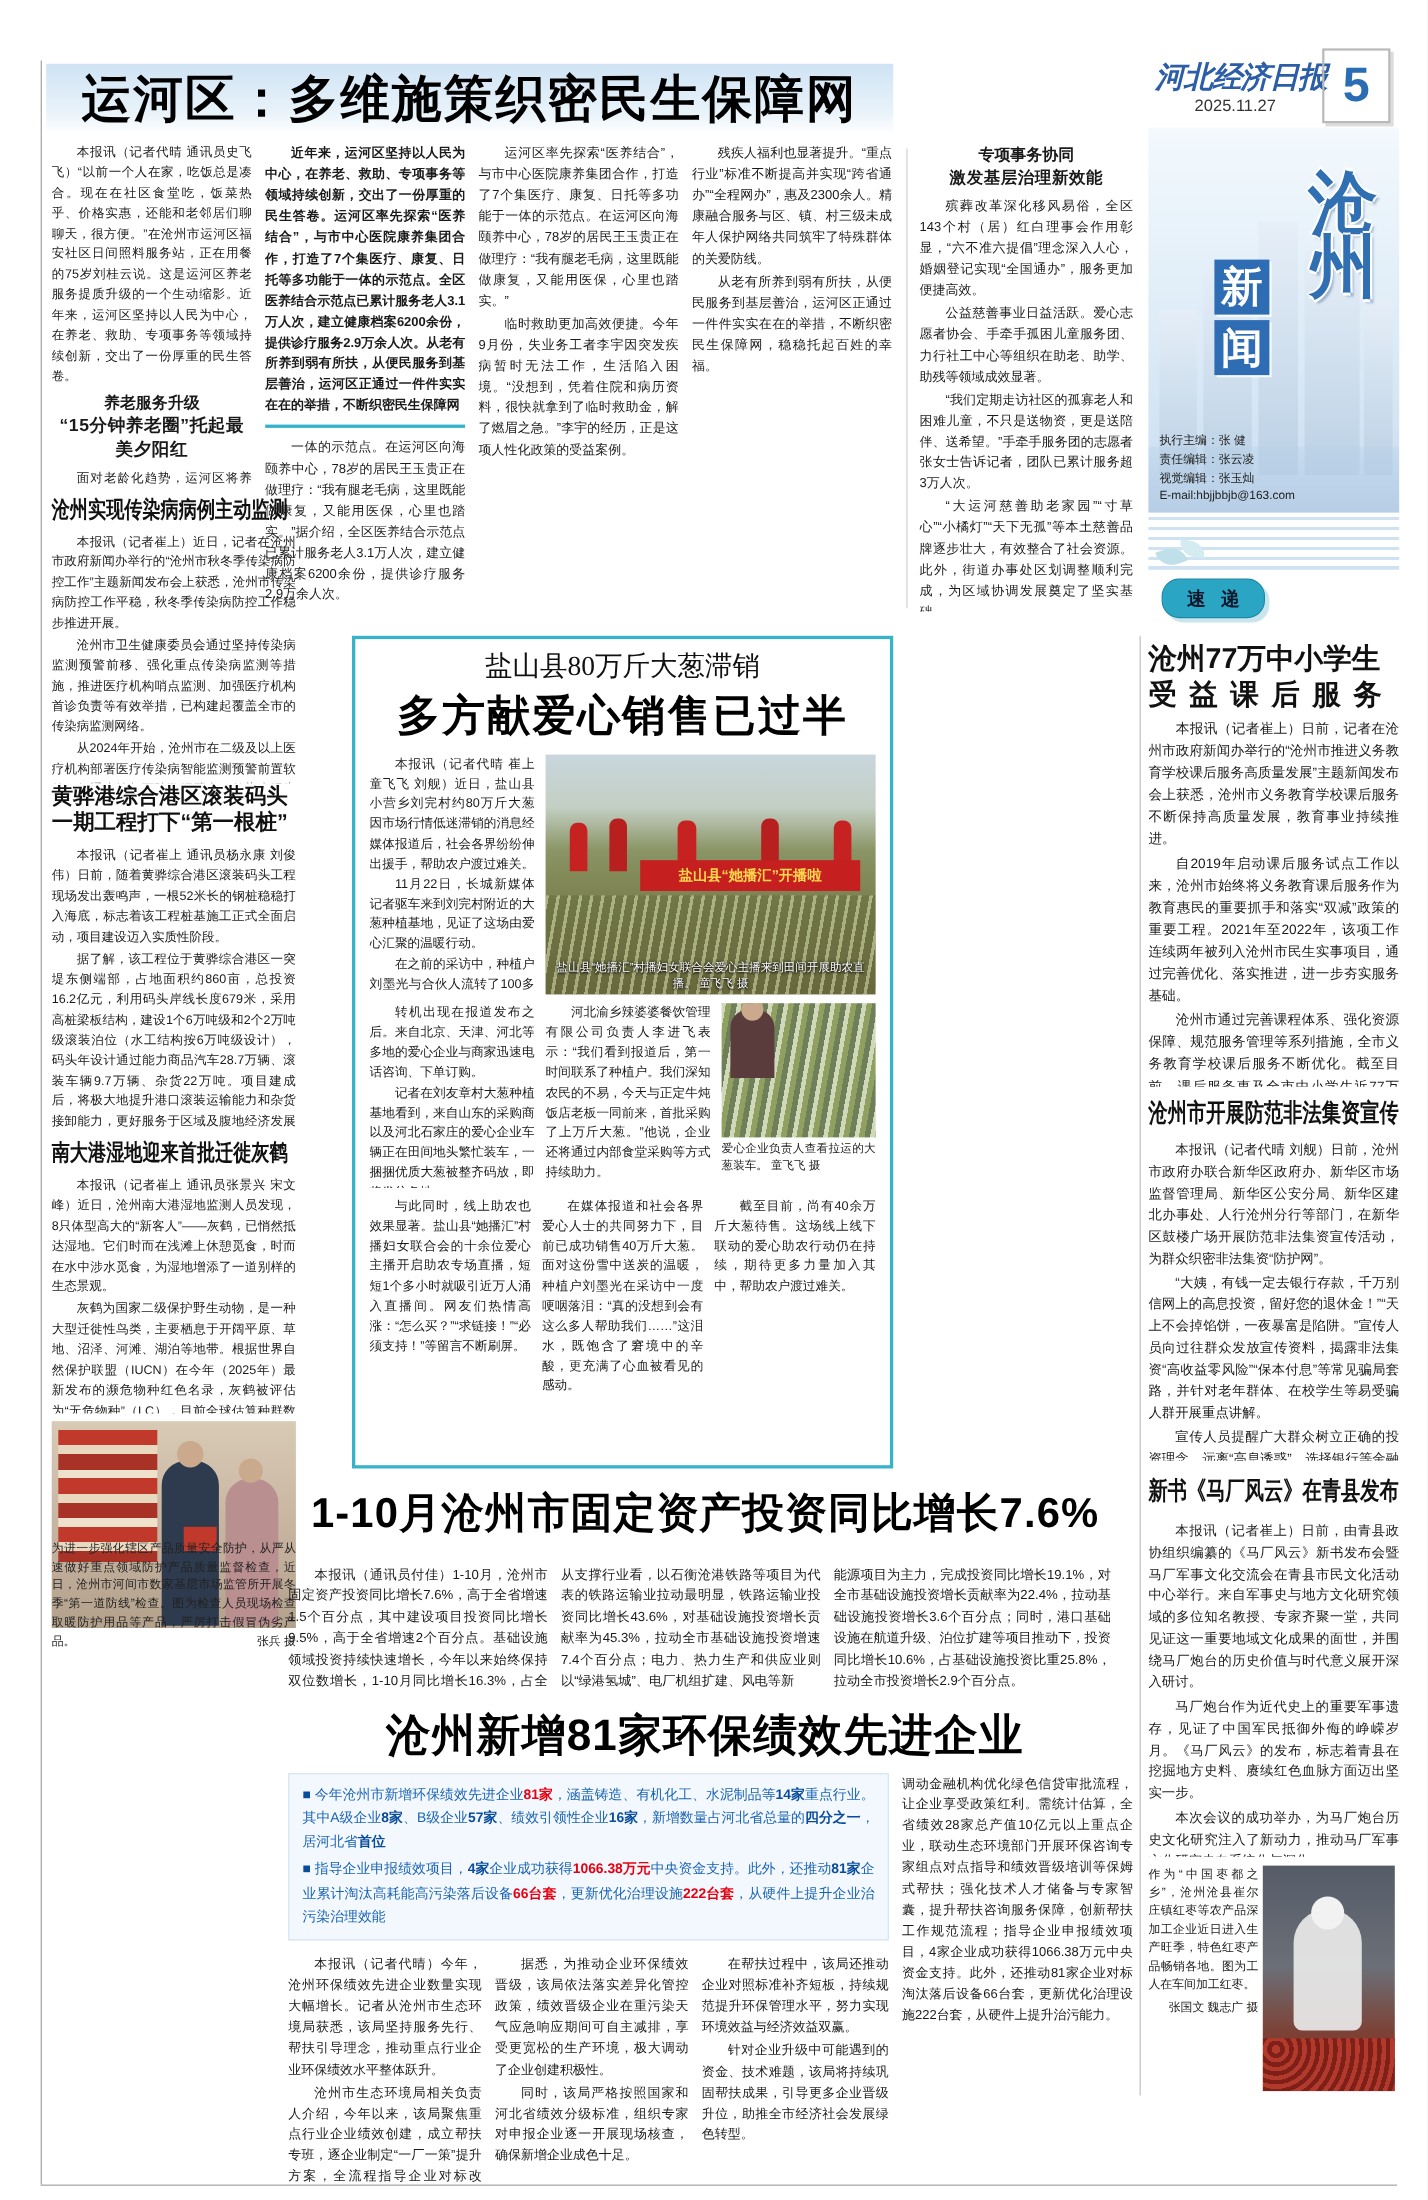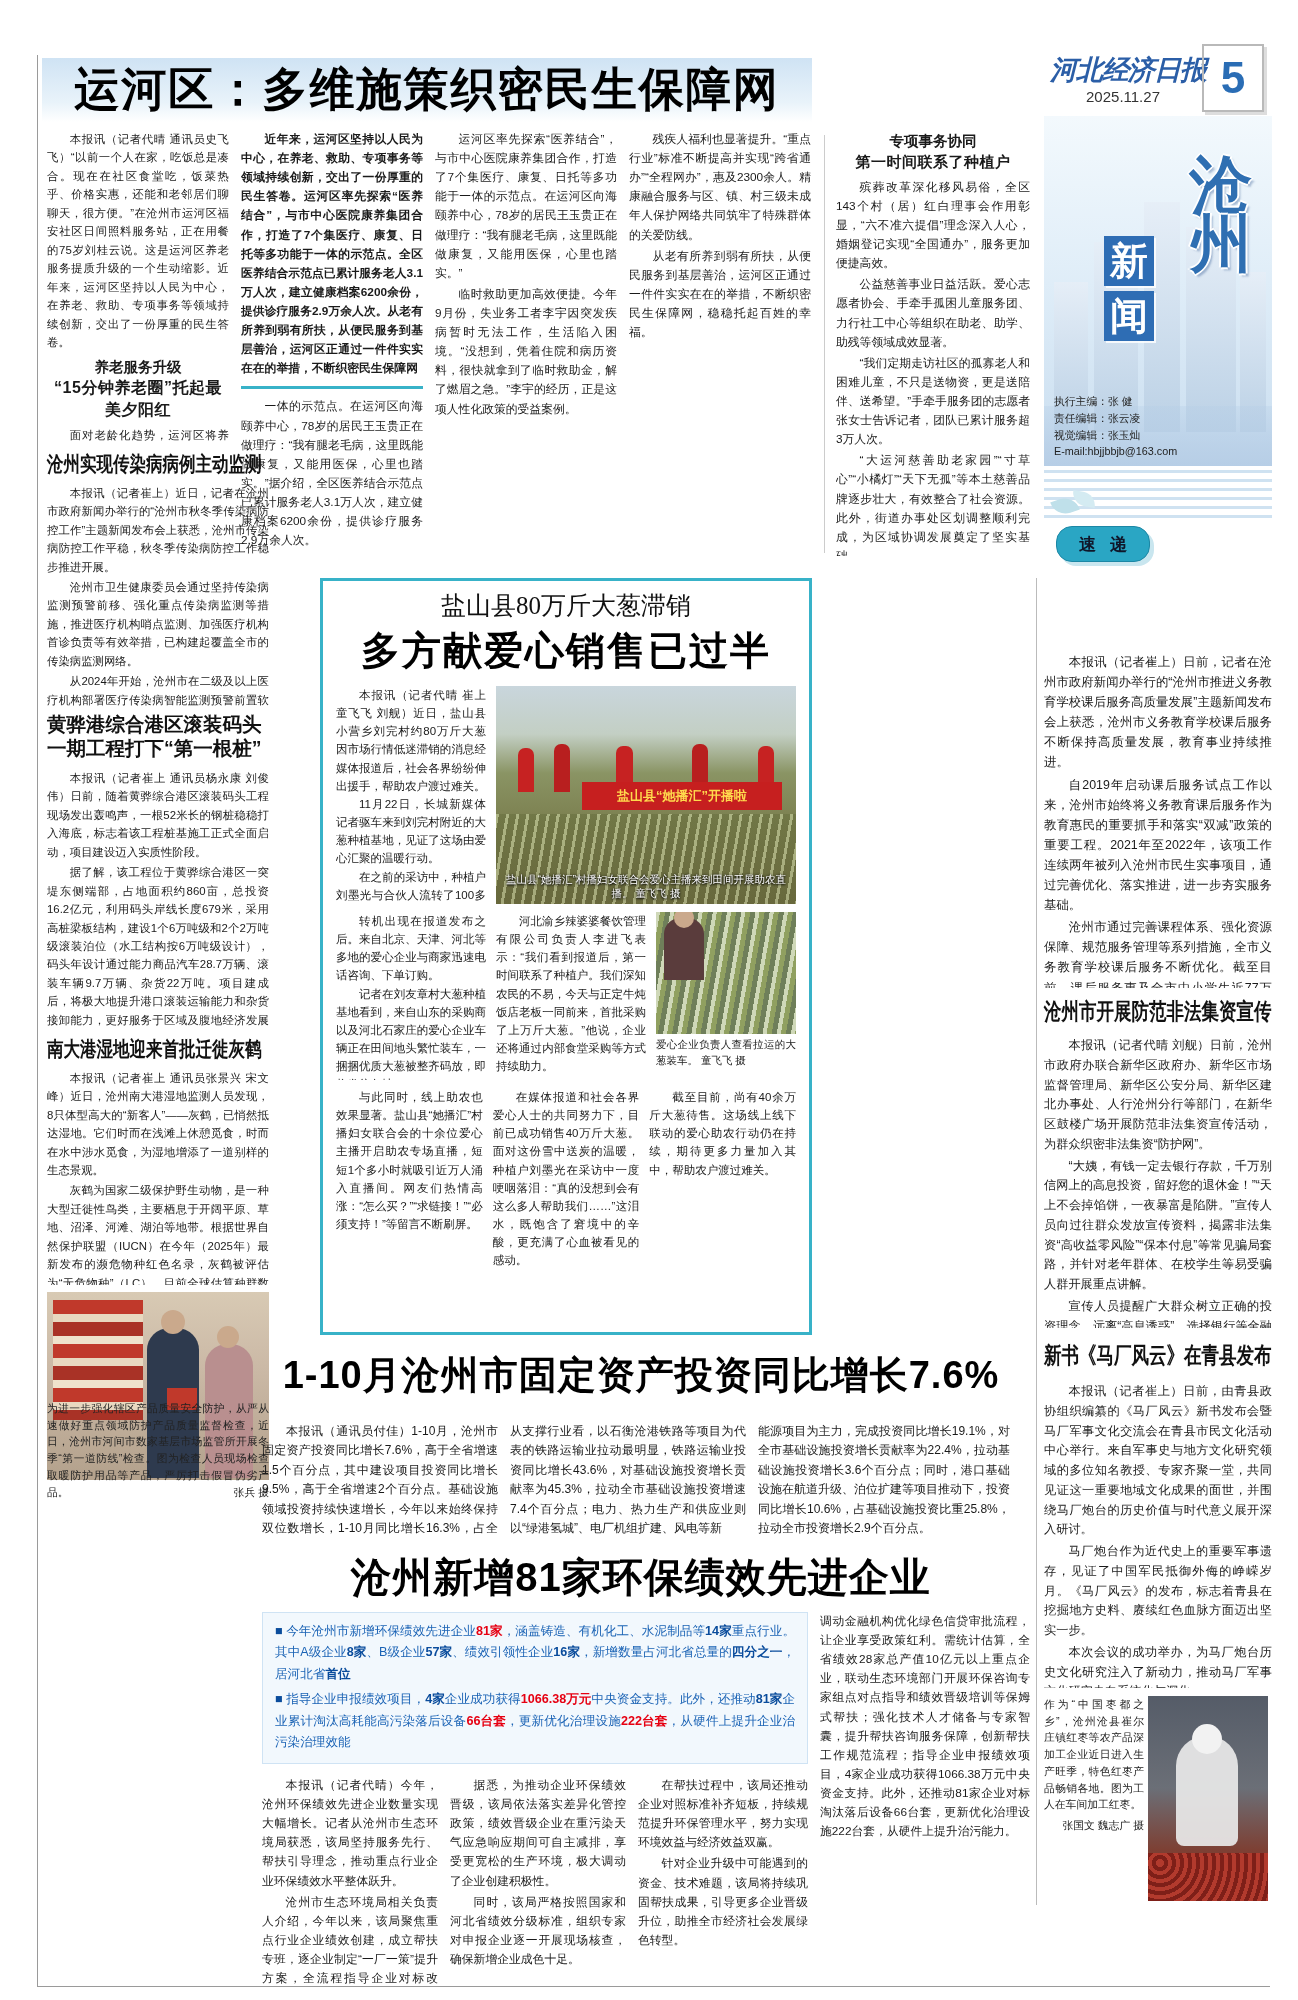--- a/index.html
+++ b/index.html
@@ -98,21 +98,21 @@
   <div class="abs body-txt" style="left:629px;top:130px;width:182px;height:424px;">
     <p>残疾人福利也显著提升。“重点行业”标准不断提高并实现“跨省通办”“全程网办”，惠及2300余人。精康融合服务与区、镇、村三级未成年人保护网络共同筑牢了特殊群体的关爱防线。</p>
     <p>从老有所养到弱有所扶，从便民服务到基层善治，运河区正通过一件件实实在在的举措，不断织密民生保障网，稳稳托起百姓的幸福。</p>
   </div>
 
   <div class="abs" style="left:824px;top:135px;width:1px;height:418px;background:#cccccc;"></div>
 
   <div class="abs body-txt" style="left:836px;top:132px;width:194px;height:424px;">
     <div class="subhead" style="margin-top:0;">
       <span class="s1">专项事务协同</span>
-      <span class="s2" style="font-size:15px;">第一时间联系了种植户</span>
+      <span class="s2" style="font-size:15px;">激发基层治理新效能</span>
     </div>
     <p>殡葬改革深化移风易俗，全区143个村（居）红白理事会作用彰显，“六不准六提倡”理念深入人心，婚姻登记实现“全国通办”，服务更加便捷高效。</p>
     <p>公益慈善事业日益活跃。爱心志愿者协会、手牵手孤困儿童服务团、力行社工中心等组织在助老、助学、助残等领域成效显著。</p>
     <p>“我们定期走访社区的孤寡老人和困难儿童，不只是送物资，更是送陪伴、送希望。”手牵手服务团的志愿者张女士告诉记者，团队已累计服务超3万人次。</p>
     <p>“大运河慈善助老家园”“寸草心”“小橘灯”“天下无孤”等本土慈善品牌逐步壮大，有效整合了社会资源。此外，街道办事处区划调整顺利完成，为区域协调发展奠定了坚实基础。</p>
   </div>
 
   <div class="abs bluebox" style="left:1044px;top:116px;width:228px;height:350px;">
     <div class="bldg" style="left:10px;width:34px;height:150px;"></div>
     <div class="bldg" style="left:50px;width:44px;height:190px;"></div>
@@ -135,20 +135,24 @@
       <div>E-mail:hbjjbbjb@163.com</div>
     </div>
   </div>
   <div class="abs stripes" style="left:1044px;top:470px;width:228px;height:48px;"></div>
   <div class="abs" style="left:1052px;top:498px;width:26px;height:16px;background:#bfe0ea;border-radius:0 16px 0 16px;transform:rotate(-18deg);"></div>
   <div class="abs" style="left:1072px;top:492px;width:24px;height:14px;background:#d4ebf2;border-radius:0 14px 0 14px;transform:rotate(10deg);"></div>
   <div class="abs badge" style="left:1056px;top:526px;width:92px;height:34px;">速递</div>
 
   <div class="abs" style="left:1036px;top:578px;width:1px;height:1327px;background:#bbbbbb;"></div>
 
+  <div class="abs side-head" style="left:1044px;top:582px;width:228px;font-size:26px;">
+    <div>沧州77万中小学生</div>
+    <div style="letter-spacing:2px;">受 益 课 后 服 务</div>
+  </div>
   <div class="abs body-txt" style="left:1044px;top:652px;width:228px;height:336px;font-size:12.4px;">
     <p>本报讯（记者崔上）日前，记者在沧州市政府新闻办举行的“沧州市推进义务教育学校课后服务高质量发展”主题新闻发布会上获悉，沧州市义务教育学校课后服务不断保持高质量发展，教育事业持续推进。</p>
     <p>自2019年启动课后服务试点工作以来，沧州市始终将义务教育课后服务作为教育惠民的重要抓手和落实“双减”政策的重要工程。2021年至2022年，该项工作连续两年被列入沧州市民生实事项目，通过完善优化、落实推进，进一步夯实服务基础。</p>
     <p>沧州市通过完善课程体系、强化资源保障、规范服务管理等系列措施，全市义务教育学校课后服务不断优化。截至目前，课后服务惠及全市中小学生近77万人，顺利实现从“全面覆盖”到“提质增效”的跨越式发展，得到普遍认可与好评，产生良好社会效应。</p>
   </div>
 
   <div class="abs side-head" style="left:1044px;top:998px;width:228px;font-size:17.5px;transform:scaleY(1.3);transform-origin:left top;">沧州市开展防范非法集资宣传</div>
   <div class="abs body-txt" style="left:1044px;top:1036px;width:228px;height:292px;font-size:12.2px;">
     <p>本报讯（记者代晴 刘舰）日前，沧州市政府办联合新华区政府办、新华区市场监督管理局、新华区公安分局、新华区建北办事处、人行沧州分行等部门，在新华区鼓楼广场开展防范非法集资宣传活动，为群众织密非法集资“防护网”。</p>
     <p>“大姨，有钱一定去银行存款，千万别信网上的高息投资，留好您的退休金！”“天上不会掉馅饼，一夜暴富是陷阱。”宣传人员向过往群众发放宣传资料，揭露非法集资“高收益零风险”“保本付息”等常见骗局套路，并针对老年群体、在校学生等易受骗人群开展重点讲解。</p>

